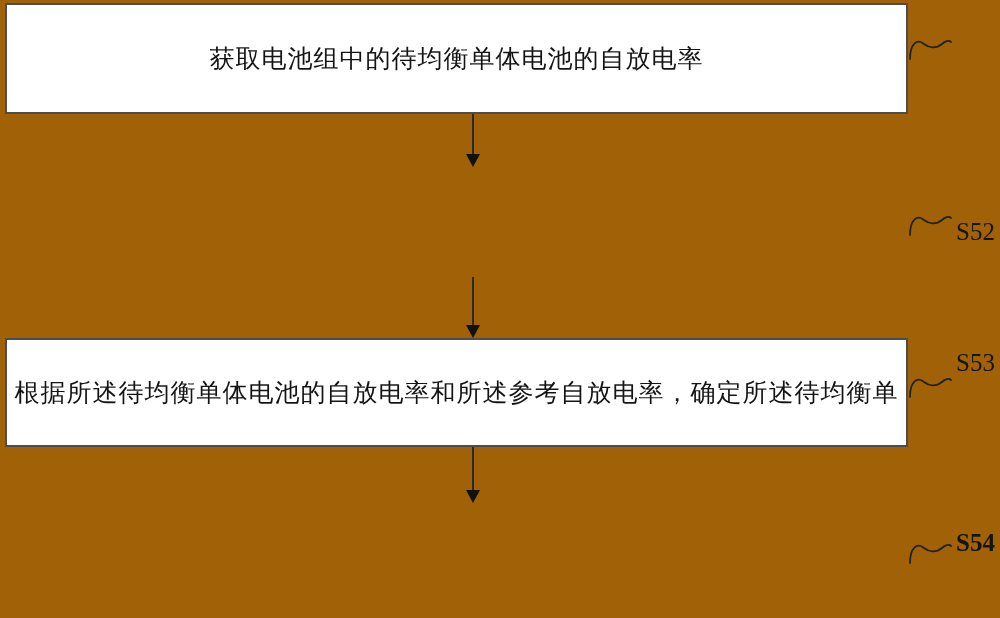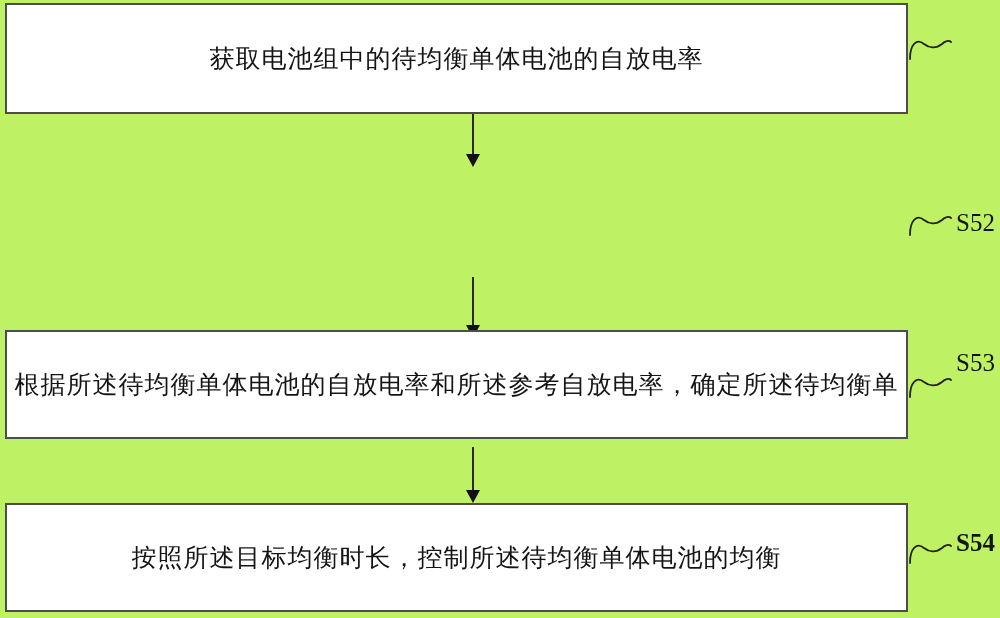--- a/index.html
+++ b/index.html
@@ -4,21 +4,21 @@
 <style>
   html, body {
     margin: 0;
     padding: 0;
     background: #ffffff;
   }
   #canvas {
     position: relative;
     width: 1000px;
     height: 618px;
-    background: #bef264;
+    background: #a16207;
     font-family: "Liberation Serif", "DejaVu Serif", serif;
     overflow: hidden;
   }
   .flow-box {
     position: absolute;
     left: 5px;
     width: 903px;
     border: 2px solid #4d4d4d;
     background: #ffffff;
     box-sizing: border-box;
@@ -30,21 +30,21 @@
   .flow-box .line {
     color: #141414;
     font-size: 25px;
     letter-spacing: 1px;
     line-height: 33px;
     text-align: center;
     white-space: nowrap;
   }
   #box-1 { top: 3px;   height: 111px; }
   #box-2 { top: 168px; height: 109px; }
-  #box-3 { top: 330px; height: 109px; }
+  #box-3 { top: 338px; height: 109px; }
   #box-4 { top: 503px; height: 109px; }
 
   .arrow {
     position: absolute;
     left: 466px;
     width: 14px;
   }
   .arrow .shaft {
     position: absolute;
     left: 6px;
@@ -70,21 +70,21 @@
   #arrow-3 .shaft { height: 43px; }
 
   .step-label {
     position: absolute;
     left: 956px;
     color: #141414;
     font-size: 25px;
     white-space: nowrap;
   }
   #label-1 { top: 23px; margin-left: 48px;  }
-  #label-2 { top: 209px; }
+  #label-2 { top: 218px; }
   #label-3 { top: 349px; }
   #label-4 { top: 529px; font-weight: bold; }
 
   .squiggle {
     position: absolute;
     left: 908px;
     width: 46px;
     height: 28px;
   }
   #squiggle-1 { top: 32px;  }
@@ -132,21 +132,18 @@
   <svg class="squiggle" id="squiggle-3" viewBox="0 0 46 28">
     <path d="M2,27 C2,12 9,6 16,12 C21,16 28,17 34,12 C37,9 41,8 43,10"></path>
   </svg>
   <div class="step-label" id="label-3">S53</div>
 
   <div class="arrow" id="arrow-3">
     <div class="shaft"></div>
     <div class="head"></div>
   </div>
 
-  <div class="flow-box" id="box-4">
-    <div class="line">按照所述目标均衡时长，控制所述待均衡单体电池的均衡</div>
-  </div>
   <svg class="squiggle" id="squiggle-4" viewBox="0 0 46 28">
     <path d="M2,27 C2,12 9,6 16,12 C21,16 28,17 34,12 C37,9 41,8 43,10"></path>
   </svg>
   <div class="step-label" id="label-4">S54</div>
 
 </div>
 
 </body></html>

